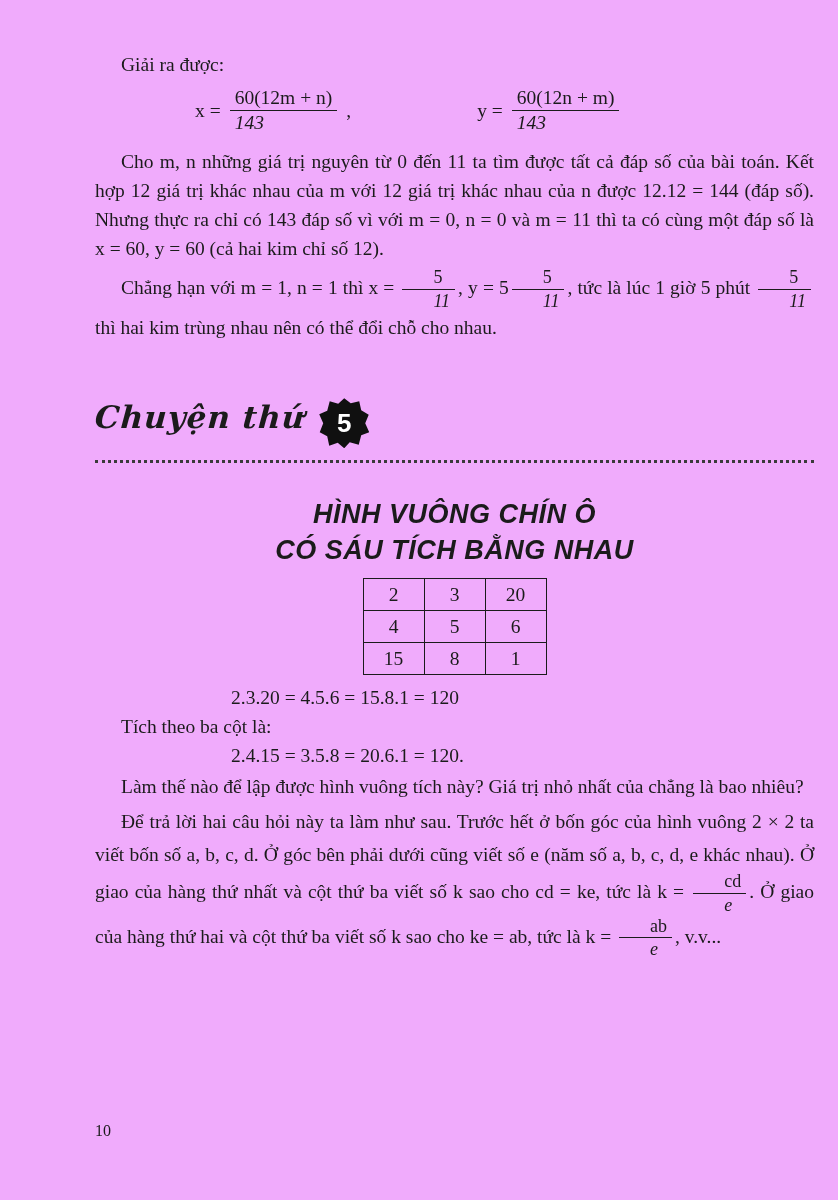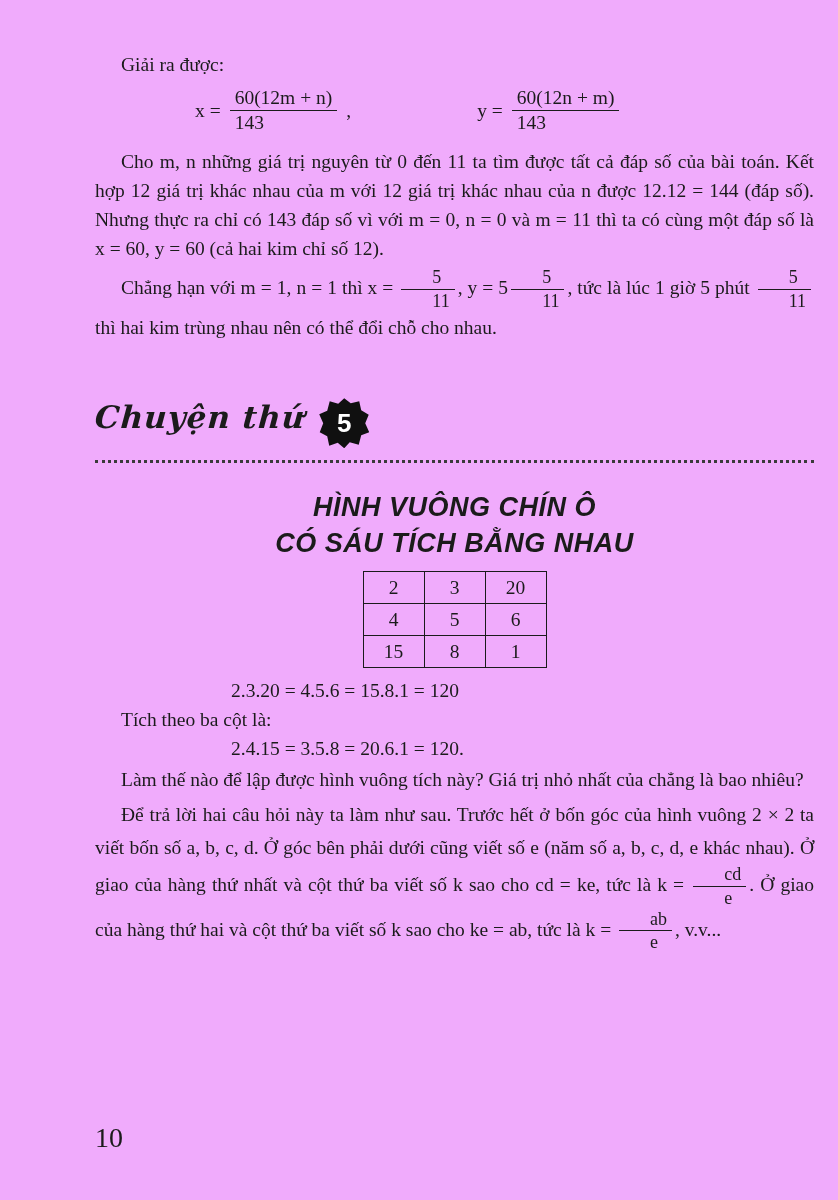--- a/index.html
+++ b/index.html
@@ -28,21 +28,21 @@
   .indent{text-indent:26px;}
 
   
   .frac{
     display:inline-block;
     vertical-align:middle;
     line-height:1.15;
     margin:0 3px;
   }
   .frac .num{display:block;border-bottom:1.6px solid #1b1b1b;padding:0 5px 1px;}
-  .frac .den{display:block;padding:1px 5px 0;}
+  .frac .den{display:block;padding:1px 5px 0;font-style:italic;}
   .frac.small{font-size:18px;}
 
   
   .eq-row{
     display:flex;
     align-items:center;
     margin:8px 0 12px 0;
   }
   .eq{display:flex;align-items:center;gap:6px;}
   .eq-x{margin-left:100px;}
@@ -77,21 +77,21 @@
     vertical-align:middle;
     background:#101010;
     clip-path:polygon(50% 0%,63% 10%,80% 6%,84% 24%,99% 33%,92% 50%,100% 68%,84% 74%,79% 93%,61% 88%,50% 100%,37% 89%,20% 95%,16% 76%,1% 68%,8% 50%,0% 32%,16% 25%,21% 6%,38% 11%);
     color:#fff;
     font-family:"Liberation Sans", sans-serif;
     font-weight:bold;
     font-size:26px;
   }
 
   .story-title{
-    margin-top:26px;
+    margin-top:33px;
     text-align:center;
     font-family:"Liberation Sans", sans-serif;
     font-weight:bold;
     font-style:italic;
     font-size:27px;
     line-height:36px;
     letter-spacing:.5px;
   }
 
   .dropcap{font-weight:bold;font-size:25px;}
@@ -109,21 +109,21 @@
     padding:1px 4px;
   }
 
   .eq-line{margin-left:136px;text-align:left;}
   .bold{font-weight:bold;}
 
   .page-number{
     position:absolute;
     left:95px;
     top:1122px;
-    font-size:28px;
+    font-size:16px;
   }
 </style>
 </head>
 <body>
 
 <div class="page">
   <div class="content">
 
     <p class="indent">
       <span>Giải ra được:</span>

